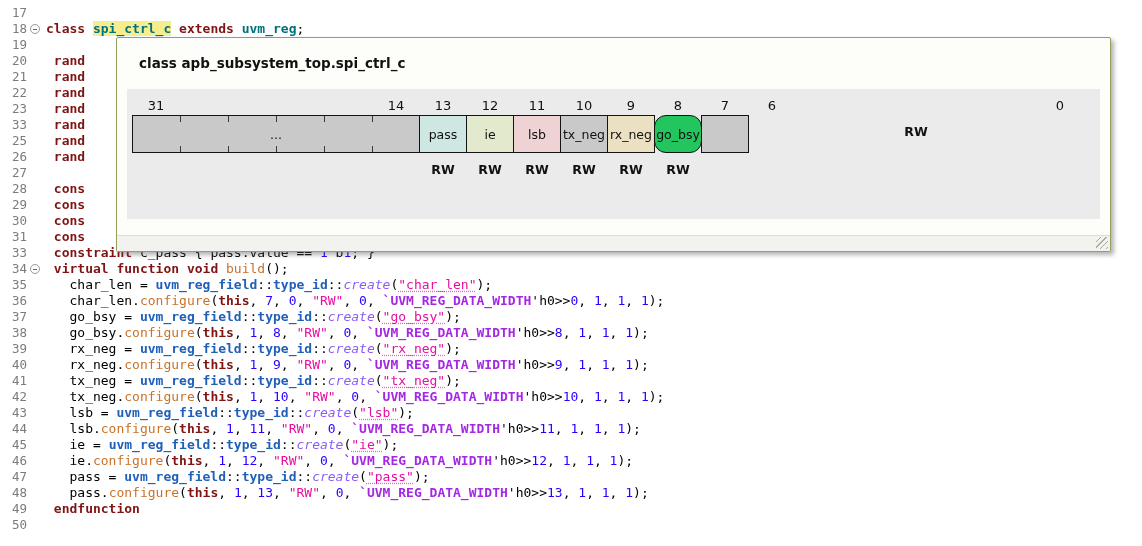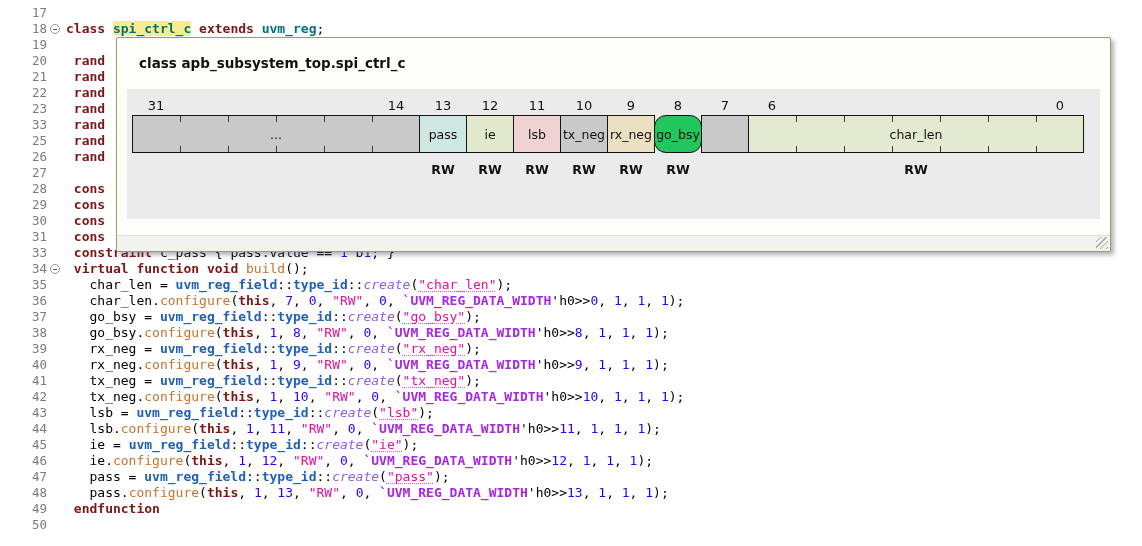--- a/index.html
+++ b/index.html
@@ -2,21 +2,21 @@
 <html><head>
 <meta charset="utf-8">
 <style>
   * { margin:0; padding:0; box-sizing:content-box; }
   html,body { width:1142px; height:546px; overflow:hidden; background:#ffffff; }
   body { font-family:"DejaVu Sans", sans-serif; position:relative; }
 
   
   .editor { position:absolute; inset:0; background:#fff; }
   #code-area { padding-top:5px; font-family:"DejaVu Sans Mono", monospace; font-size:13px; }
-  .codeline { height:16px; line-height:16px; white-space:pre;padding-left:20px; }
+  .codeline { height:16px; line-height:16px; white-space:pre; }
   .lnum { display:inline-block; width:27px; text-align:right; color:#7b7b7b; font-size:12.5px;
           vertical-align:top; }
   .foldslot { display:inline-block; width:19px; height:16px; vertical-align:top; position:relative; }
   .foldicon { position:absolute; left:3px; top:3px; width:8px; height:8px; border:1px solid #9a9a9a;
               border-radius:50%; background:#fdfdfd; }
   .foldicon::after { content:""; position:absolute; left:2px; right:2px; top:4px; height:1px; background:#666; }
   .lcode { vertical-align:top; }
 
   .tk-kw      { color:#801414; font-weight:bold; }
   .tk-type    { color:#00707c; font-weight:bold; }
@@ -184,35 +184,20 @@
               <span></span>
             </div>
             <div class="acc"></div>
           </div>
           <div class="field" style="width: 336px;">
             <div class="bits">
               <span class="b">6</span>
               <span class="spacer"></span>
               <span class="b">0</span>
             </div>
-            <div class="fbox" style="background: rgb(228, 234, 209);">
-              <span>char_len</span>
-              <span class="tick t" style="left: 47px;"></span>
-              <span class="tick b" style="left: 47px;"></span>
-              <span class="tick t" style="left: 95px;"></span>
-              <span class="tick b" style="left: 95px;"></span>
-              <span class="tick t" style="left: 143px;"></span>
-              <span class="tick b" style="left: 143px;"></span>
-              <span class="tick t" style="left: 191px;"></span>
-              <span class="tick b" style="left: 191px;"></span>
-              <span class="tick t" style="left: 239px;"></span>
-              <span class="tick b" style="left: 239px;"></span>
-              <span class="tick t" style="left: 287px;"></span>
-              <span class="tick b" style="left: 287px;"></span>
-            </div>
             <div class="acc">RW</div>
           </div>
         </div>
       </div>
   </div>
   <div class="statusbar">
     <div class="grip"></div>
   </div>
 </div>
 

